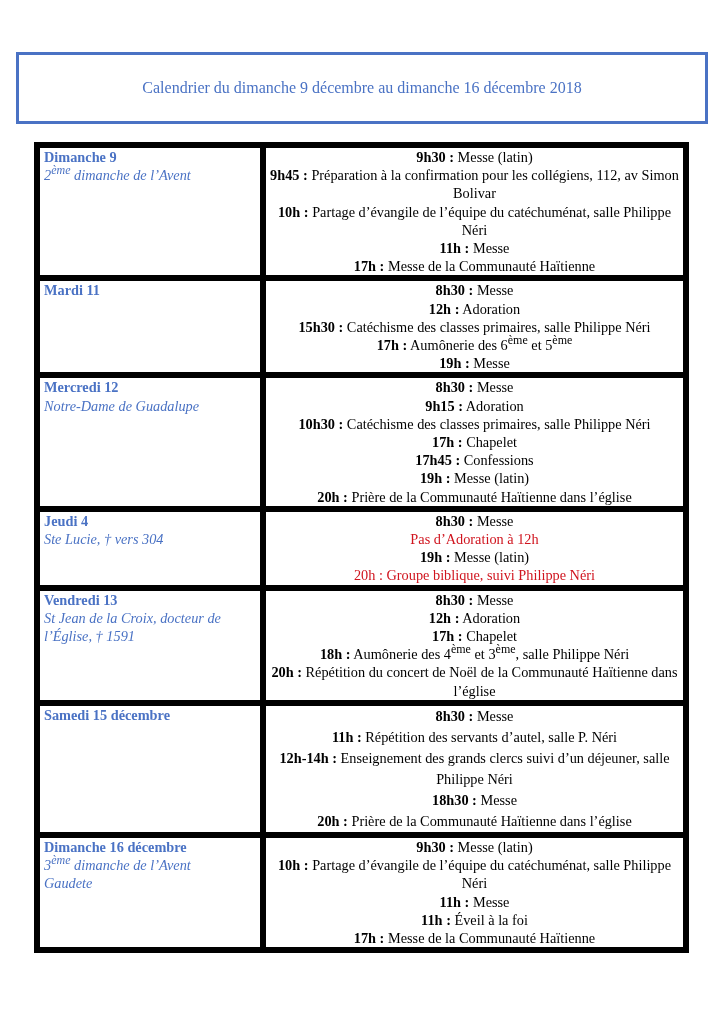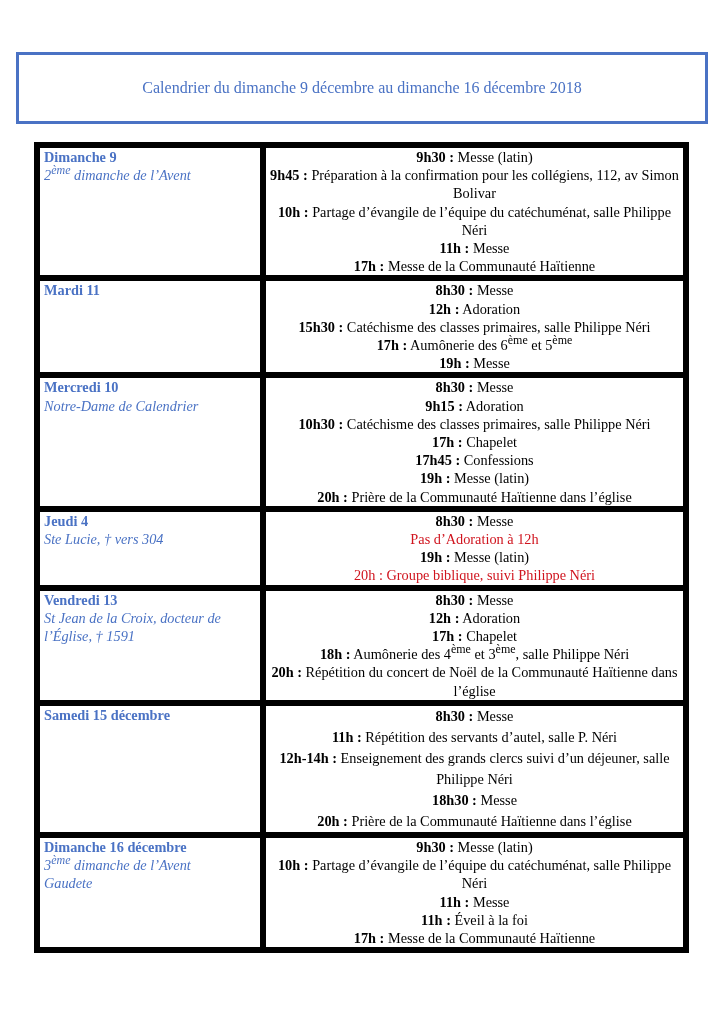--- a/index.html
+++ b/index.html
@@ -51,22 +51,22 @@
         <td class="events">
           <span class="ev"><b>8h30 :</b> Messe</span>
           <span class="ev"><b>12h :</b> Adoration</span>
           <span class="ev"><b>15h30 :</b> Catéchisme des classes primaires, salle Philippe Néri</span>
           <span class="ev"><b>17h :</b> Aumônerie des 6<sup>ème</sup> et 5<sup>ème</sup></span>
           <span class="ev"><b>19h :</b> Messe</span>
         </td>
       </tr>
       <tr>
         <td class="day">
-          <span class="day-name">Mercredi 10</span>
-          <span class="day-note">Notre-Dame de Calendrier</span>
+          <span class="day-name">Mercredi 12</span>
+          <span class="day-note">Notre-Dame de Guadalupe</span>
         </td>
         <td class="events">
           <span class="ev"><b>8h30 :</b> Messe</span>
           <span class="ev"><b>9h15 :</b> Adoration</span>
           <span class="ev"><b>10h30 :</b> Catéchisme des classes primaires, salle Philippe Néri</span>
           <span class="ev"><b>17h :</b> Chapelet</span>
           <span class="ev"><b>17h45 :</b> Confessions</span>
           <span class="ev"><b>19h :</b> Messe (latin)</span>
           <span class="ev"><b>20h :</b> Prière de la Communauté Haïtienne dans l’église</span>
         </td>

